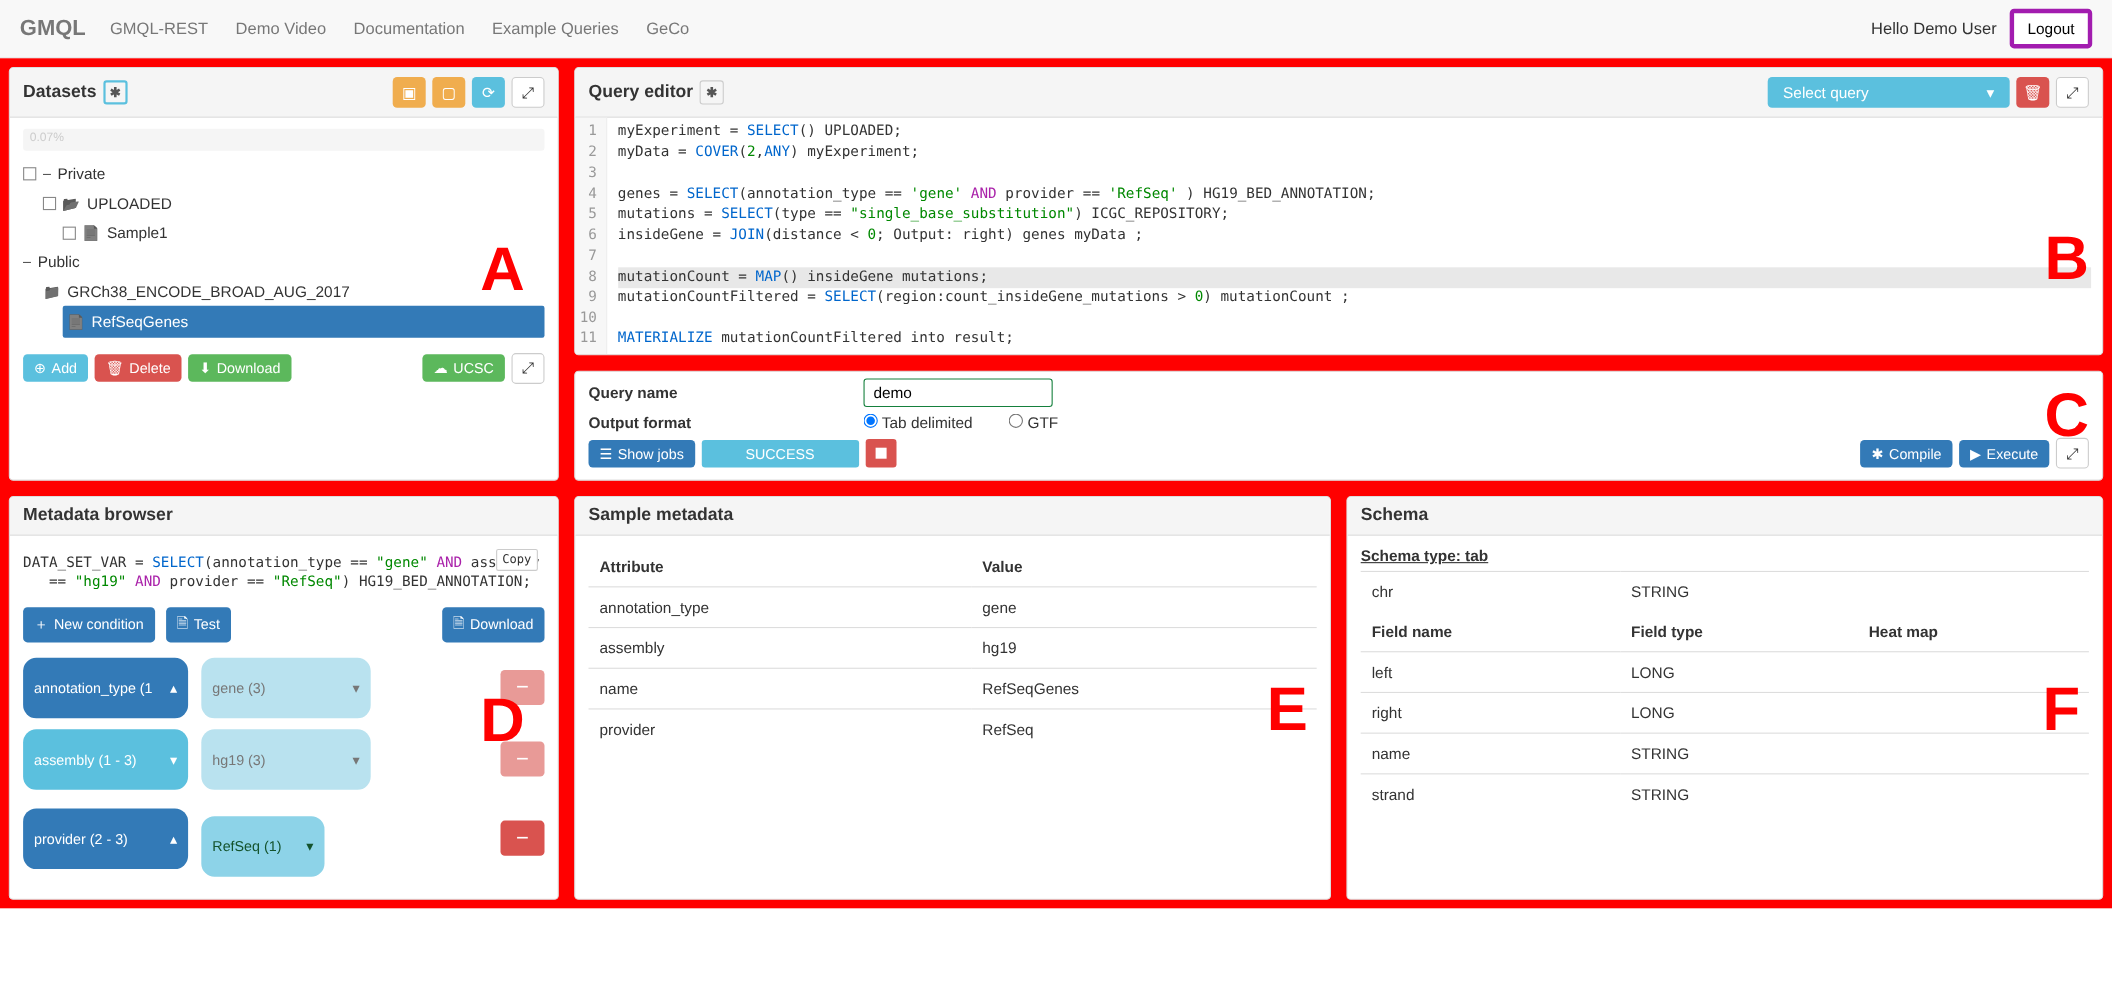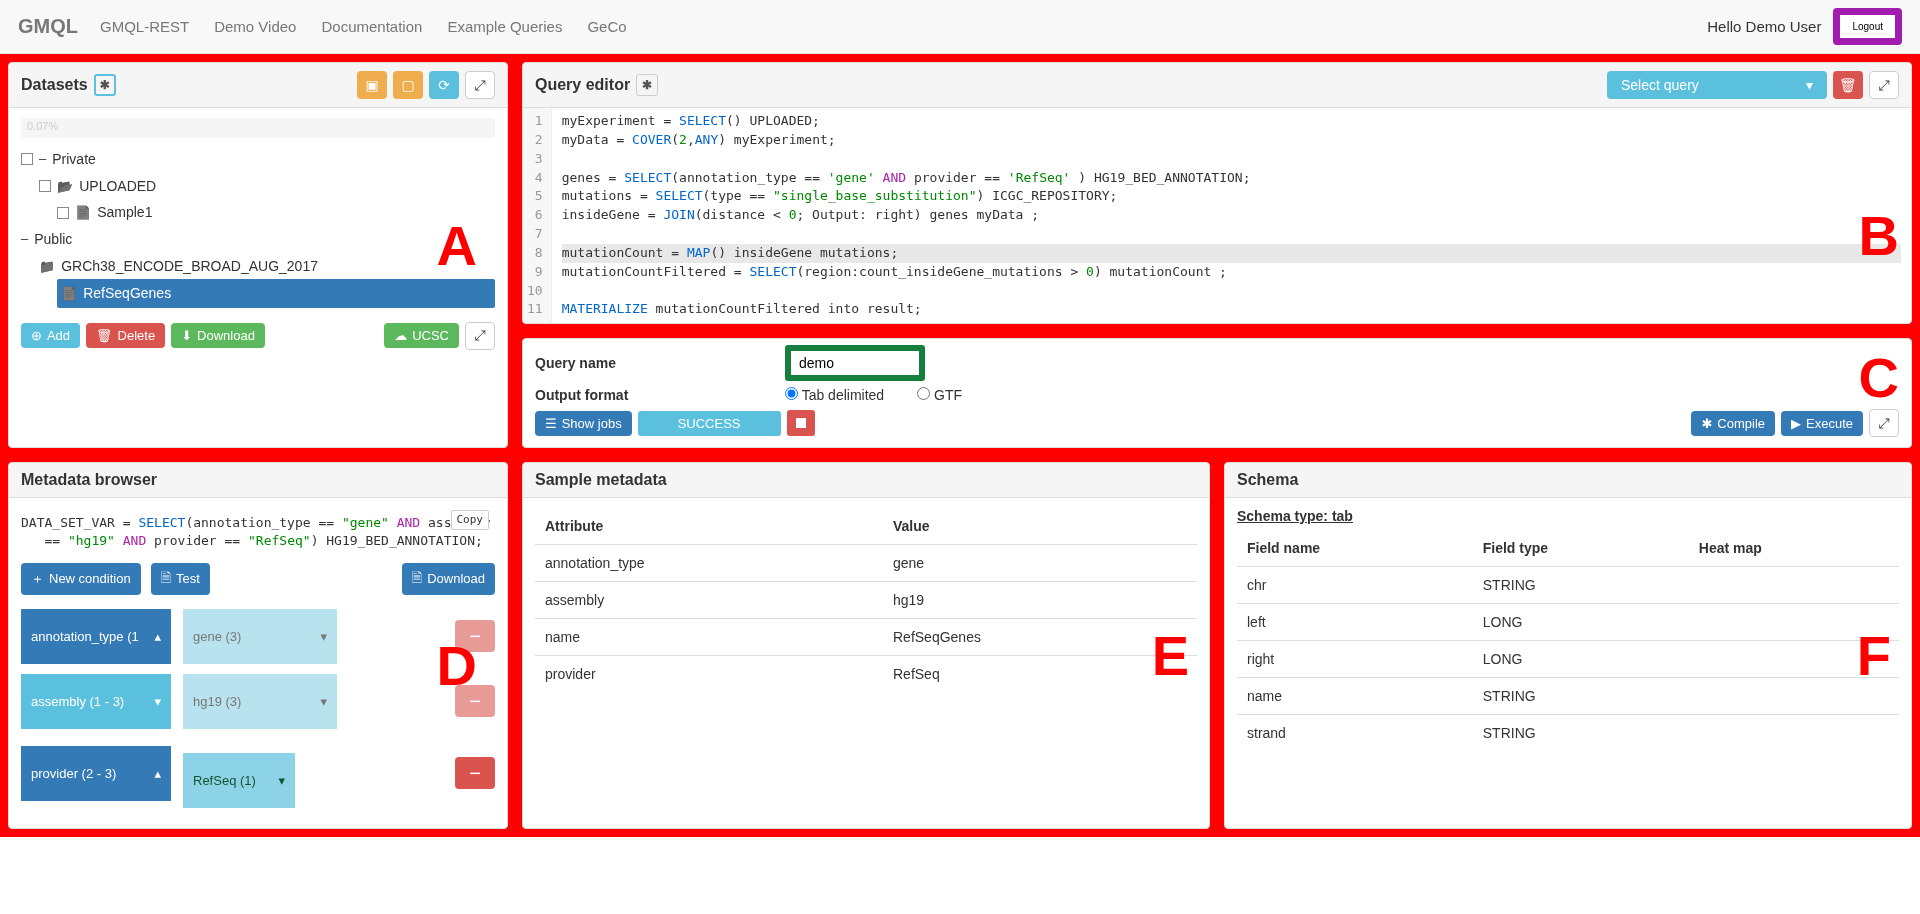--- a/index.html
+++ b/index.html
@@ -2,21 +2,21 @@
 <html><head>
 <meta charset="utf-8">
 <style>
 * { box-sizing: border-box; margin: 0; padding: 0; }
 body { font-family: -apple-system, BlinkMacSystemFont, "Helvetica Neue", Arial, sans-serif; font-size: 14px; color: #333; background: #fff; }
 .topnav { display: flex; align-items: center; padding: 8px 18px; background: #f8f8f8; border-bottom: 1px solid #e7e7e7; }
 .topnav .brand { font-size: 20px; font-weight: 600; color: #777; margin-right: 22px; }
 .topnav a { color: #777; text-decoration: none; margin-right: 25px; font-size: 15px; }
 .topnav .spacer { flex: 1; }
 .topnav .greet { color: #333; margin-right: 12px; font-size: 15px; }
-.btn-default { background: #fff; border: 7px solid #a21caf; border-radius: 4px; padding: 6px 12px; font-size: 10px; cursor: pointer; }
+.btn-default { background: #fff; border: 4px solid #a21caf; border-radius: 4px; padding: 6px 12px; font-size: 14px; cursor: pointer; }
 .grid-bg { background: #ff0000; padding: 8px; display: grid; grid-template-columns: 500px 1fr; grid-template-rows: auto auto; gap: 14px; }
 .panel { background: #fff; border: 1px solid #ddd; border-radius: 4px; overflow: hidden; }
 .panel-heading { background: #f5f5f5; border-bottom: 1px solid #ddd; padding: 8px 12px; font-size: 16px; font-weight: 600; color: #333; display: flex; align-items: center; }
 .panel-body { padding: 10px 12px; }
 .gear { margin-left: 6px; display: inline-flex; width: 22px; height: 22px; border: 1px solid #ccc; border-radius: 3px; align-items: center; justify-content: center; font-size: 12px; color: #555; cursor: pointer; }
 .gear.active { border: 2px solid #5bc0de; }
 .heading-actions { margin-left: auto; display: flex; gap: 6px; }
 .icon-btn { width: 30px; height: 28px; border-radius: 4px; display: inline-flex; align-items: center; justify-content: center; cursor: pointer; font-size: 14px; border: none; color: #fff; }
 .orange { background: #f0ad4e; }
 .info { background: #5bc0de; }
@@ -48,32 +48,32 @@
 .code { padding: 4px 10px; white-space: pre; flex: 1; }
 .tok-kw { color: #0066cc; }
 .tok-fn { color: #0066cc; }
 .tok-str { color: #008800; }
 .tok-num { color: #008800; }
 .tok-op { color: #aa22aa; }
 .hl-line { background: #e8e8e8; display: block; }
 .query-controls { padding: 6px 12px 10px 12px; }
 .ctrl-row { display: flex; align-items: center; margin-bottom: 6px; }
 .ctrl-label { width: 250px; font-weight: 600; }
-.ctrl-input { border: 6px solid #15803d; border-radius: 3px; padding: 4px 8px; font-size: 14px; width: 140px; }
+.ctrl-input { border: 1px solid #15803d; border-radius: 3px; padding: 4px 8px; font-size: 14px; width: 172px; }
 .radio-wrap { display: flex; gap: 33px; align-items: center; }
 .bottom-actions { display: flex; gap: 6px; align-items: center; }
 .bottom-actions .spacer { flex: 1; }
 .success-badge { background: #5bc0de; color: #fff; padding: 5px 40px; border-radius: 3px; font-size: 13px; }
 .stop-btn { background: #d9534f; width: 28px; height: 26px; border-radius: 3px; display: inline-flex; align-items: center; justify-content: center; }
 .stop-btn::after { content: ""; width: 10px; height: 10px; background: #fff; }
 .bottom-row { display: grid; grid-template-columns: 500px 1fr 1fr; gap: 14px; grid-column: 1 / span 2; }
 .copy-chip { position: absolute; right: 6px; top: 2px; font-size: 11px; border: 1px solid #ccc; background: #fff; padding: 1px 5px; border-radius: 2px; cursor: pointer; }
 .mb-code { font-family: Menlo, Consolas, monospace; font-size: 13px; line-height: 1.4; padding: 6px 0 12px 0; position: relative; white-space: pre-wrap; }
 .mb-btns { display: flex; gap: 10px; margin-bottom: 14px; }
-.dropdown-chip { border: none; border-radius: 0; color: #fff; padding: 20px 10px; font-size: 13px; display: flex; align-items: center; justify-content: space-between; cursor: pointer; }
+.dropdown-chip { border: none; border-radius: 12px; color: #fff; padding: 20px 10px; font-size: 13px; display: flex; align-items: center; justify-content: space-between; cursor: pointer; }
 .cond-row { display: flex; gap: 12px; margin-bottom: 10px; align-items: center; }
 .cond-key { background: #337ab7; width: 150px; }
 .cond-key-mid { background: #5bc0de; width: 150px; }
 .cond-val { background: #8dd3e8; width: 112px; color: #14532d; margin-top: 14px; }
 .cond-val-mid { background: #b9e2ef; width: 154px; color: #777; }
 .minus-btn { background: #e89a97; width: 40px; height: 32px; border-radius: 4px; display: flex; align-items: center; justify-content: center; font-size: 20px; color: #fff; cursor: pointer; }
 .minus-active { background: #d9534f; }
 table.tbl { width: 100%; border-collapse: collapse; }
 table.tbl th, table.tbl td { text-align: left; padding: 10px 10px; border-top: 1px solid #ddd; font-size: 14px; }
 table.tbl th { font-weight: 700; border-top: none; }
@@ -313,30 +313,30 @@
 
     <div class="panel rel">
       <div class="panel-heading">
           <span>Schema</span>
         </div>
       <div class="panel-body">
         <div class="schema-type">Schema type: tab</div>
         <table class="tbl">
           <tbody>
               <tr>
+                <td>chr</td>
+                <td>STRING</td>
+                <td></td>
+              </tr>
+          <tr>
                 <th>Field name</th>
                 <th>Field type</th>
                 <th>Heat map</th>
               </tr>
           <tr>
-                <td>chr</td>
-                <td>STRING</td>
-                <td></td>
-              </tr>
-          <tr>
                 <td>left</td>
                 <td>LONG</td>
                 <td></td>
               </tr>
           <tr>
                 <td>right</td>
                 <td>LONG</td>
                 <td></td>
               </tr>
           <tr>

